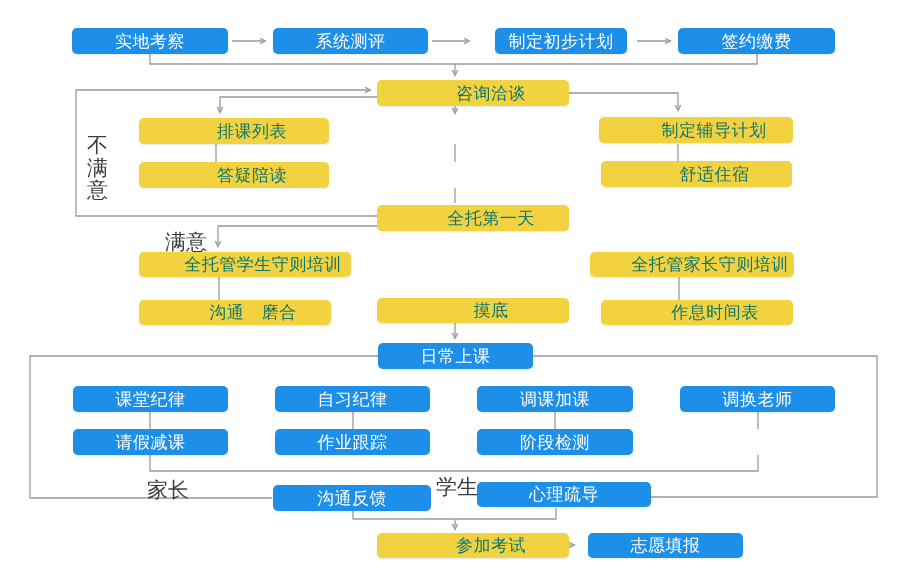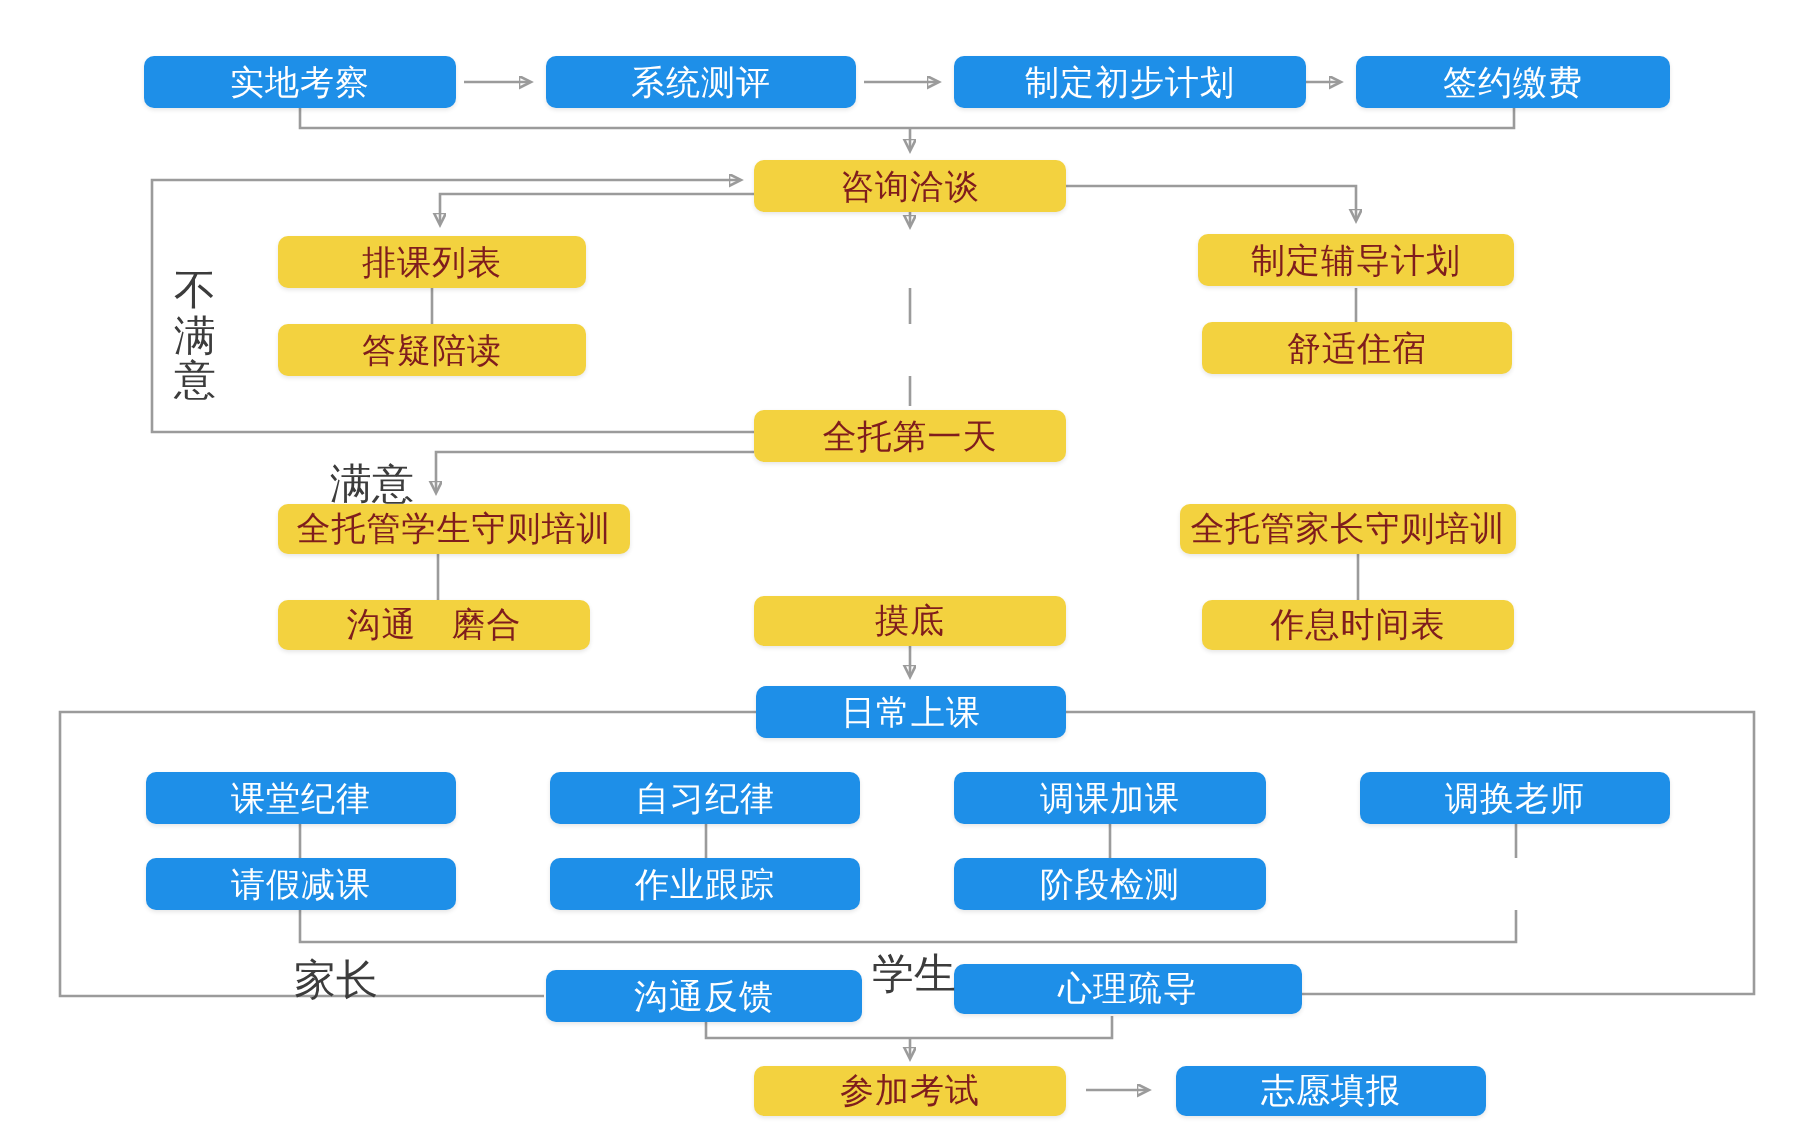--- a/index.html
+++ b/index.html
@@ -9,21 +9,21 @@
   }
   #wires{position:absolute;left:0;top:0;width:900px;height:573px;}
   #wires path{fill:none;stroke:var(--line);stroke-width:1.3px;}
   #arw-head{fill:var(--line);stroke:none;}
   .node{
     position:absolute;display:flex;align-items:center;justify-content:center;
     border-radius:5px;font-size:17px;font-weight:500;letter-spacing:.5px;
     box-shadow:0 1px 2px rgba(0,0,0,.10);white-space:nowrap;text-align:center;
   }
   .node.blue{background:var(--blue);color:#ffffff;}
-  .node.yellow{background:var(--yellow);color:#7f1d1d;}
+  .node.yellow{background:var(--yellow);color:#0f766e;padding-left:36px;}
   .edge-label{
     position:absolute;font-size:21px;font-weight:500;color:#3c3c3c;white-space:nowrap;
   }
   .edge-label.vertical{width:19px;white-space:normal;word-break:break-all;line-height:1.08;text-align:center;}
 </style>
 </head>
 <body>
 
 <div id="canvas">
 
@@ -65,21 +65,21 @@
 
     <path d="M353 511 V519 H455"></path>
     <path d="M556 508 V519 H455"></path>
     <path d="M455 519 V529" marker-end="url(#arw)"></path>
 
     <path d="M543 545 H574" marker-end="url(#arw)"></path>
   </svg>
 
   <div class="node blue" style="left:72px;top:28px;width:156px;height:26px">实地考察</div>
   <div class="node blue" style="left:273px;top:28px;width:155px;height:26px">系统测评</div>
-  <div class="node blue" style="left:477px;top:28px;width:176px;height:26px">制定初步计划</div>
+  <div class="node blue" style="left:495px;top:28px;width:132px;height:26px">制定初步计划</div>
   <div class="node blue" style="left:678px;top:28px;width:157px;height:26px">签约缴费</div>
 
   <div class="node yellow" style="left:377px;top:80px;width:156px;height:26px">咨询洽谈</div>
 
   <div class="node yellow" style="left:139px;top:118px;width:154px;height:26px">排课列表</div>
   <div class="node yellow" style="left:599px;top:117px;width:158px;height:26px">制定辅导计划</div>
   <div class="node yellow" style="left:139px;top:162px;width:154px;height:26px">答疑陪读</div>
   <div class="node yellow" style="left:601px;top:161px;width:155px;height:26px">舒适住宿</div>
 
   <div class="node yellow" style="left:377px;top:205px;width:156px;height:26px">全托第一天</div>

